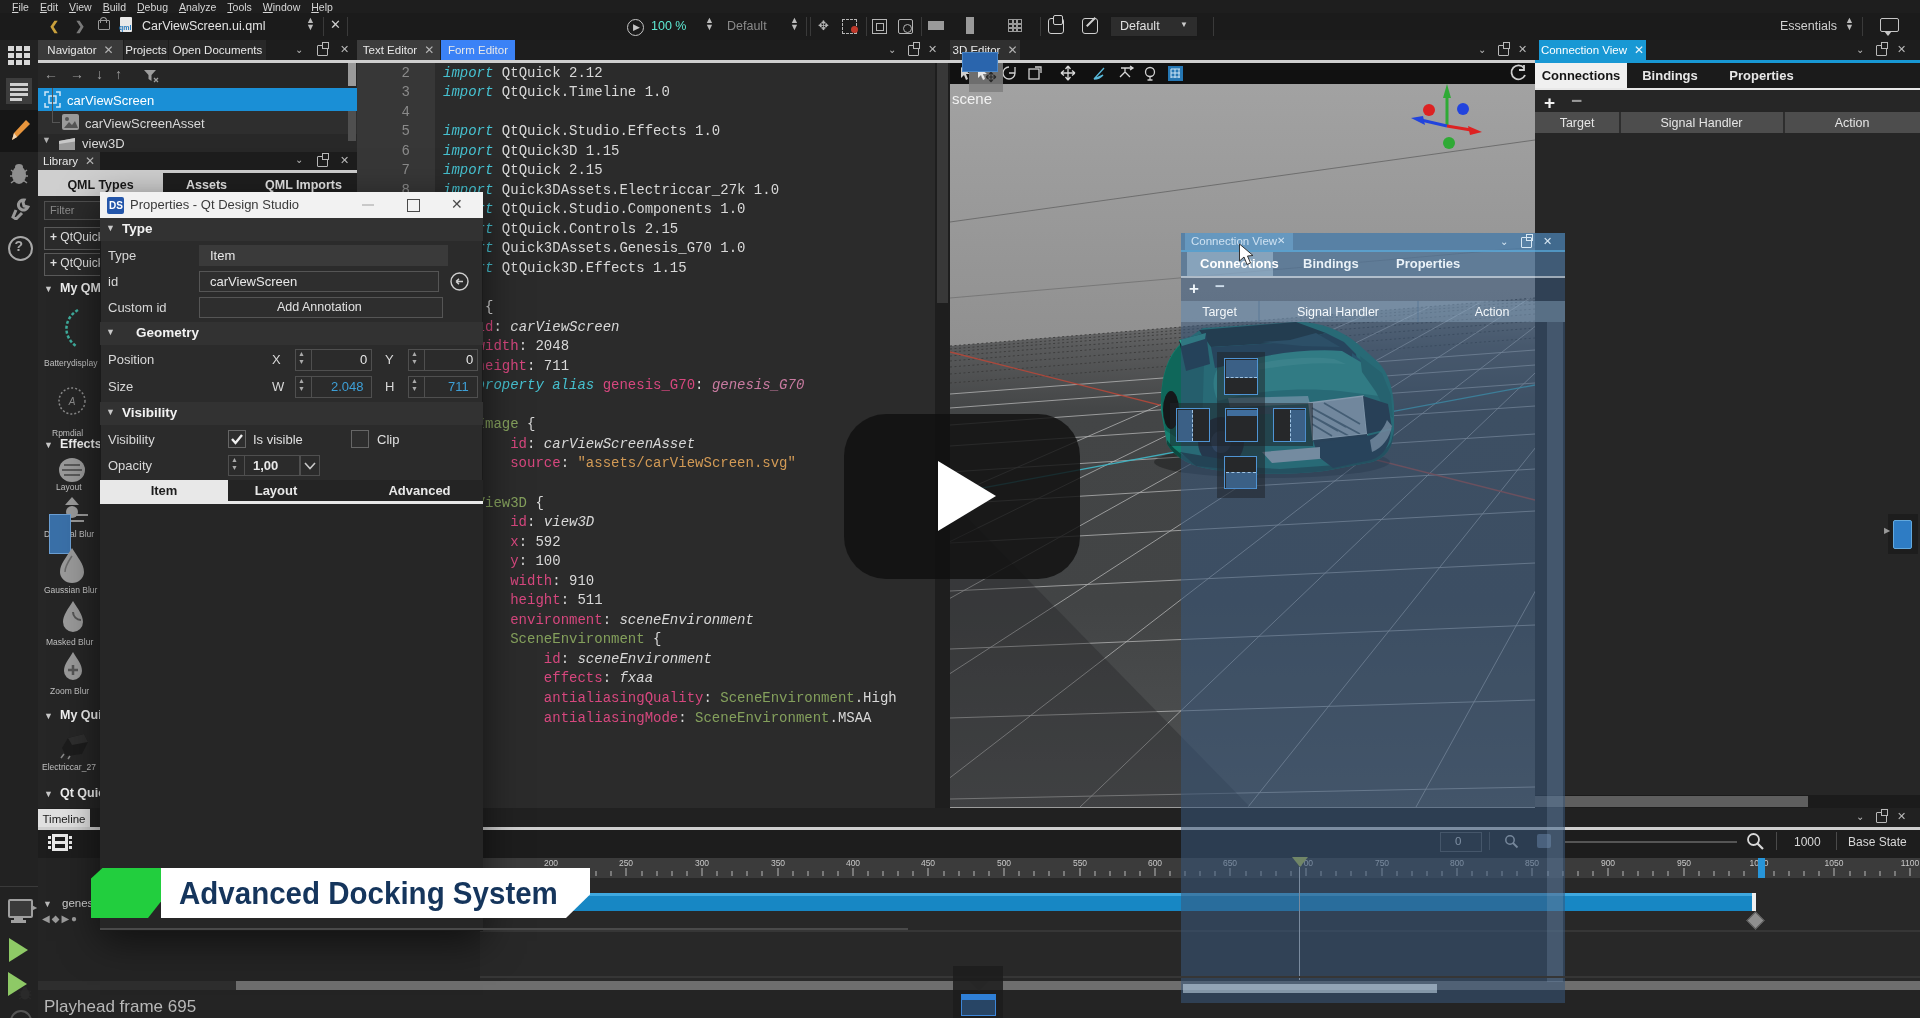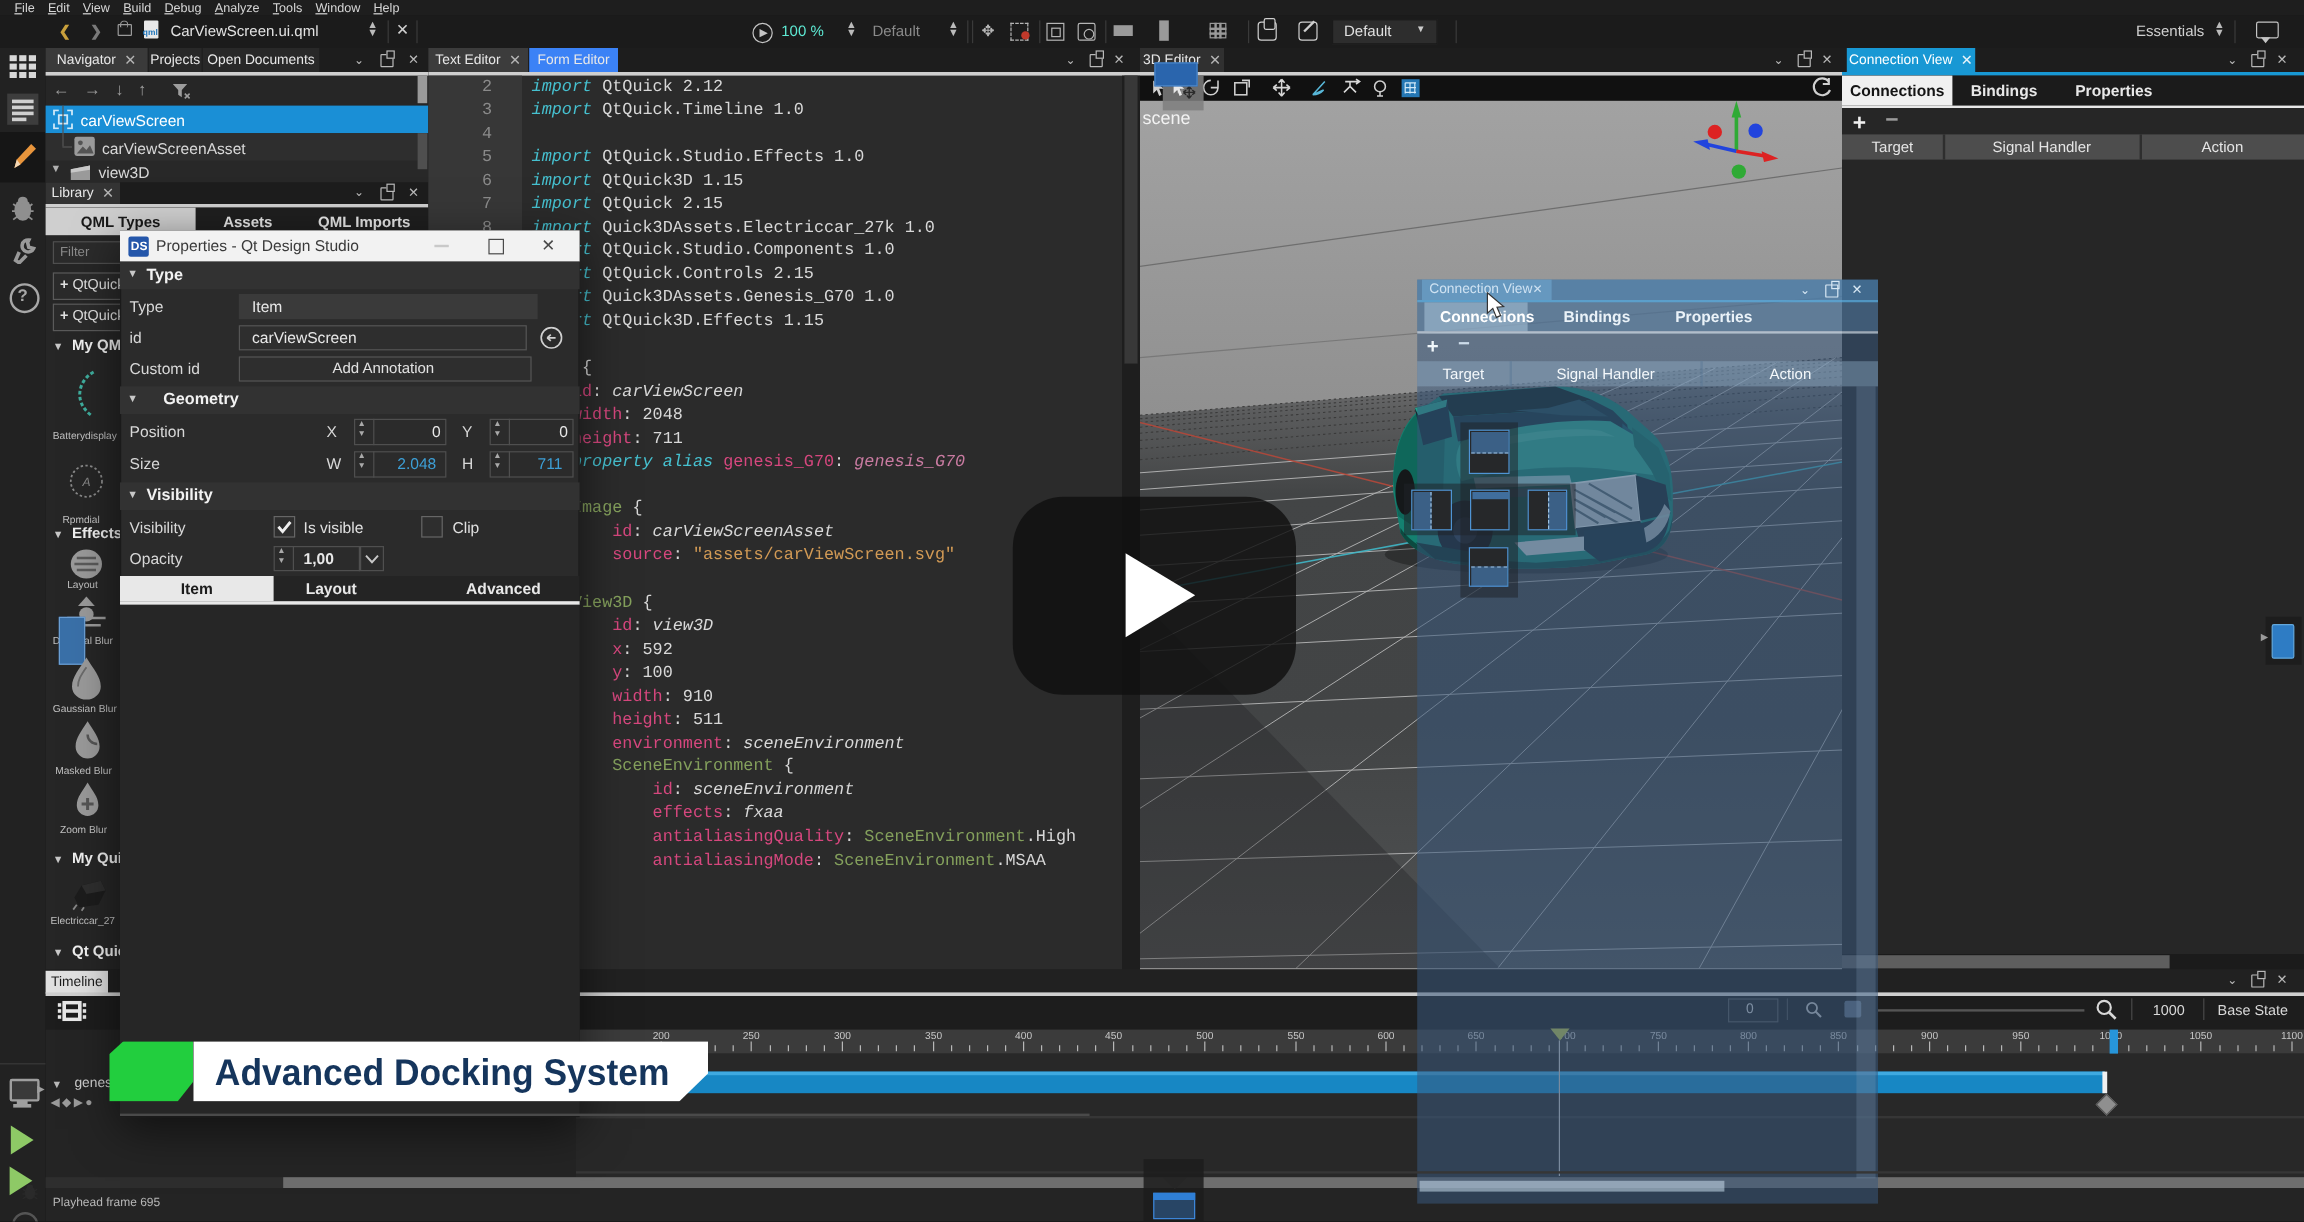--- a/index.html
+++ b/index.html
@@ -667,21 +667,21 @@
 <div class="abs" style="left:480px;top:893px;width:1274px;height:18px;background:#1787c4;"></div>
 <div class="abs" style="left:480px;top:893px;width:1274px;height:3px;background:#3fa9e0;"></div>
 <div class="abs" style="left:1752px;top:893px;width:4px;height:18px;background:#f0f0f0;"></div>
 <div class="abs" style="left:1749px;top:914px;width:11px;height:11px;background:#8f8f8f;transform:rotate(45deg);border:1px solid #555;"></div>
 <div class="abs" style="left:480px;top:930px;width:1440px;height:1.5px;background:#363636;"></div>
 <div class="abs" style="left:1758px;top:858px;width:7px;height:20px;background:#2795d9;"></div>
 <div class="abs" style="left:1299px;top:867px;width:1.2px;height:113px;background:#c8c8c8;"></div>
 <div class="abs" style="left:1292px;top:857px;width:0;height:0;border-left:8px solid transparent;border-right:8px solid transparent;border-top:10px solid #b7bf4e;"></div>
 <div class="abs" style="left:38px;top:981px;width:1882px;height:9px;background:#2e2e2e;"></div>
 <div class="abs" style="left:236px;top:981px;width:1684px;height:9px;background:#6e6e6e;"></div>
-<div class="abs tx" style="left:44px;top:997px;font-size:10px;color:#b8b8b8;">Playhead frame 695</div>
+<div class="abs tx" style="left:44px;top:997px;font-size:17px;color:#b8b8b8;">Playhead frame 695</div>
 <div class="abs tx" style="left:43px;top:899px;font-size:9px;color:#b9b9b9;">▼</div>
 <div class="abs tx" style="left:62px;top:897px;font-size:11.5px;color:#cccccc;">genesis</div>
 <div class="abs tx" style="left:42px;top:913px;font-size:10px;color:#9a9a9a;letter-spacing:2px;">◀◆▶●</div>
 
 <div class="abs" style="left:100px;top:192px;width:383px;height:739px;background:#2b2b2b;box-shadow:0 10px 36px rgba(0,0,0,0.55);border:1px solid #1a1a1a;box-sizing:border-box;"></div>
 <div class="abs" style="left:100px;top:192px;width:383px;height:26px;background:#f2f2f2;"></div>
 <div class="abs" style="left:107px;top:197px;width:17px;height:17px;background:#2456aa;border-radius:2px;"></div>
 <div class="abs tx" style="left:109px;top:200px;font-size:10px;color:#fff;font-weight:bold;">DS</div>
 <div class="abs tx" style="left:130px;top:197px;font-size:13px;color:#3a3a3a;">Properties - Qt Design Studio</div>
 <div class="abs" style="left:362px;top:204px;width:12px;height:1.5px;background:#c9c9c9;"></div>

